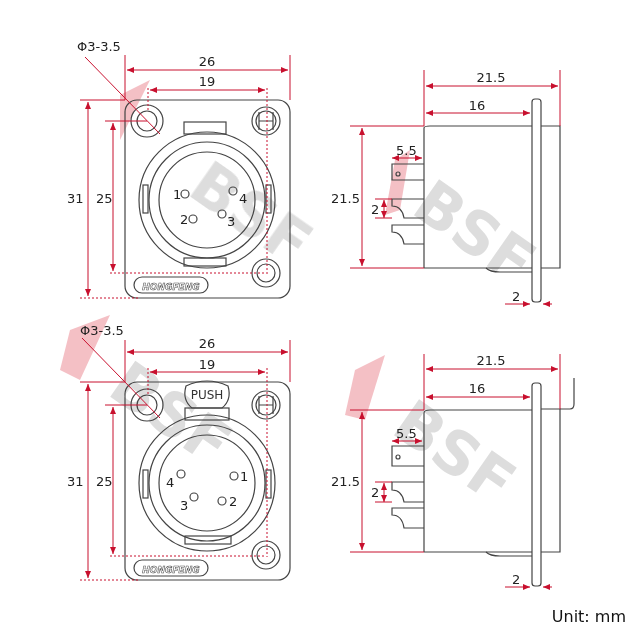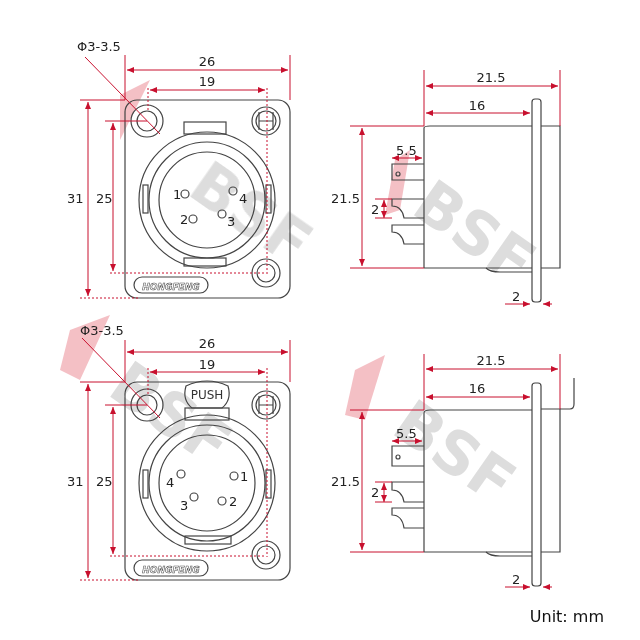--- a/index.html
+++ b/index.html
@@ -1,20 +1,20 @@
 <!DOCTYPE html>
 <html><head>
 <meta charset="utf-8">
 <style>
   html, body { margin:0; padding:0; background:#ffffff; }
   body { width:640px; height:640px; position:relative; overflow:hidden; font-family:"DejaVu Sans", sans-serif; }
   svg { position:absolute; left:0; top:0; }
   .dim { font-family:"DejaVu Sans", sans-serif; font-size:13px; fill:#222; }
   .pin { font-family:"DejaVu Sans", sans-serif; font-size:13px; fill:#222; }
-  .unit { position:absolute; right:36px; bottom:14px; font-family:"DejaVu Sans", sans-serif; font-size:16px; color:#111; }
+  .unit { position:absolute; right:14px; bottom:14px; font-family:"DejaVu Sans", sans-serif; font-size:16px; color:#111; }
 </style>
 </head>
 <body>
 
 <svg width="640" height="640" viewBox="0 0 640 640" xmlns="http://www.w3.org/2000/svg">
   <defs>
     <marker id="ar" markerWidth="8" markerHeight="8" refX="7" refY="4" orient="auto" markerUnits="userSpaceOnUse">
       <path d="M0,1 L7,4 L0,7 z" fill="#c8102e"></path>
     </marker>
     <marker id="al" markerWidth="8" markerHeight="8" refX="1" refY="4" orient="auto" markerUnits="userSpaceOnUse">

